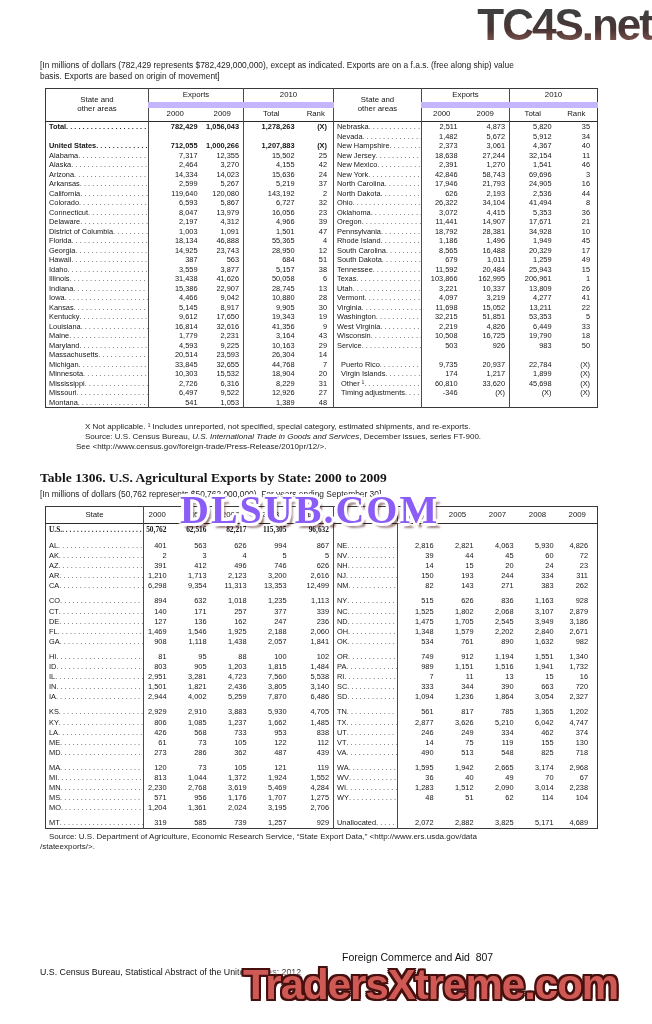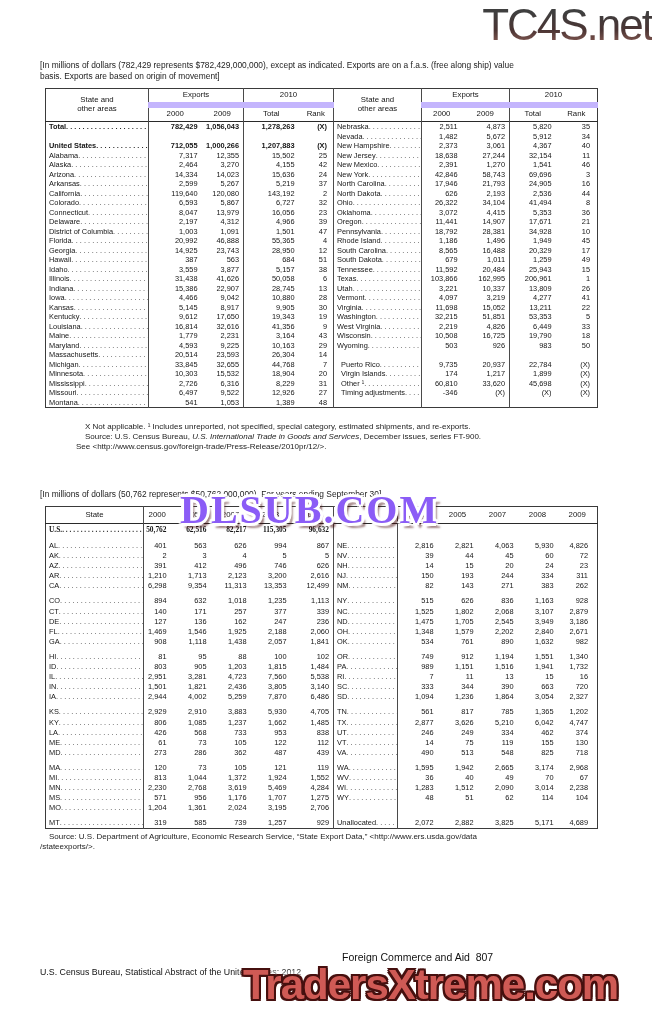--- a/index.html
+++ b/index.html
@@ -34,21 +34,21 @@
   .nmflex{display:flex;align-items:baseline;overflow:hidden;padding-left:3px;}
   .nmt{white-space:pre;}
   .ld{flex:1;white-space:nowrap;overflow:hidden;color:#2a2a2a;}
   .fn{position:absolute;left:40px;width:585px;font-size:8px;line-height:10px;color:#1c1c1c;}
   .fn .ind{padding-left:9px;white-space:nowrap;}
   .fn i{font-style:italic;}
   .footer-right{position:absolute;top:951px;left:342px;font-size:10.5px;white-space:pre;color:#111;}
   .footer-left{position:absolute;top:967px;left:40px;font-size:8.8px;color:#111;}
   
   .wm{position:absolute;z-index:10;white-space:nowrap;pointer-events:none;}
-  .wm-top{top:0px;right:0px;font-size:44px;font-weight:normal;letter-spacing:-2px;
+  .wm-top{top:0px;right:0px;font-size:44px;font-weight:bold;letter-spacing:-2px;
           font-family:"Liberation Sans",sans-serif;
           background:linear-gradient(180deg,#3f3f3f 25%,#4a3433 60%,#96655c 95%);
           -webkit-background-clip:text;background-clip:text;color:transparent;
           -webkit-text-fill-color:transparent;}
   .wm-mid{top:486px;left:180px;font-size:40px;font-weight:bold;letter-spacing:2px;
           font-family:"Liberation Serif",serif;color:#8b5cf6;
           text-shadow:-2px -2px 0 #fff,2px -2px 0 #fff,-2px 2px 0 #fff,2px 2px 0 #fff,
                       -3px 0 0 #fff,3px 0 0 #fff,0 -3px 0 #fff,0 3px 0 #fff,
                       4px 5px 2px rgba(70,12,12,0.5);}
   .wm-bot{top:961px;left:243px;font-size:42px;font-weight:bold;letter-spacing:-1px;
@@ -366,21 +366,21 @@
           <td class="v">34,928</td>
           <td class="v">10</td>
         </tr>
         <tr>
           <td class="nm">
             <div class="nmflex">
               <span class="nmt">Florida</span>
               <span class="ld"> . . . . . . . . . . . . . . . . . . . . . . . .</span>
             </div>
           </td>
-          <td class="v">20,992</td>
+          <td class="v">18,134</td>
           <td class="v">46,888</td>
           <td class="v">55,365</td>
           <td class="v">4</td>
           <td class="nm">
             <div class="nmflex">
               <span class="nmt">Rhode Island</span>
               <span class="ld"> . . . . . . . . . . . . . . . . . . . . . . . .</span>
             </div>
           </td>
           <td class="v">1,186</td>
@@ -614,21 +614,21 @@
               <span class="nmt">Maryland</span>
               <span class="ld"> . . . . . . . . . . . . . . . . . . . . . . . .</span>
             </div>
           </td>
           <td class="v">4,593</td>
           <td class="v">9,225</td>
           <td class="v">10,163</td>
           <td class="v">29</td>
           <td class="nm">
             <div class="nmflex">
-              <span class="nmt">Wyoming</span>
+              <span class="nmt">Service</span>
               <span class="ld"> . . . . . . . . . . . . . . . . . . . . . . . .</span>
             </div>
           </td>
           <td class="v">503</td>
           <td class="v">926</td>
           <td class="v">983</td>
           <td class="v">50</td>
         </tr>
         <tr>
           <td class="nm">
@@ -754,20 +754,21 @@
         </tr>
       </tbody>
   </table>
 
   <div class="fn" style="top:422px;margin-left:36px;">
     <div class="ind">X Not applicable. ¹ Includes unreported, not specified, special category, estimated  shipments, and re-exports.</div>
     <div class="ind"><span>Source: U.S. Census Bureau, </span><i>U.S. International Trade in Goods and Services</i><span>, December issues, series FT-900.</span></div>
     <div>See &lt;http://www.census.gov/foreign-trade/Press-Release/2010pr/12/&gt;.</div>
   </div>
 
+  <div class="tbl-title" style="top:470px;">Table 1306. U.S. Agricultural Exports by State: 2000 to 2009</div>
   <div class="tbl-sub" style="top:489px;">[In millions of dollars (50,762 represents $50,762,000,000). For years ending September 30]</div>
 
   <table class="tbl t1306">
     <colgroup>
       <col style="width:98px">
         <col style="width:27px">
         <col style="width:40px">
         <col style="width:40px">
         <col style="width:40px">
         <col style="width:43px">

